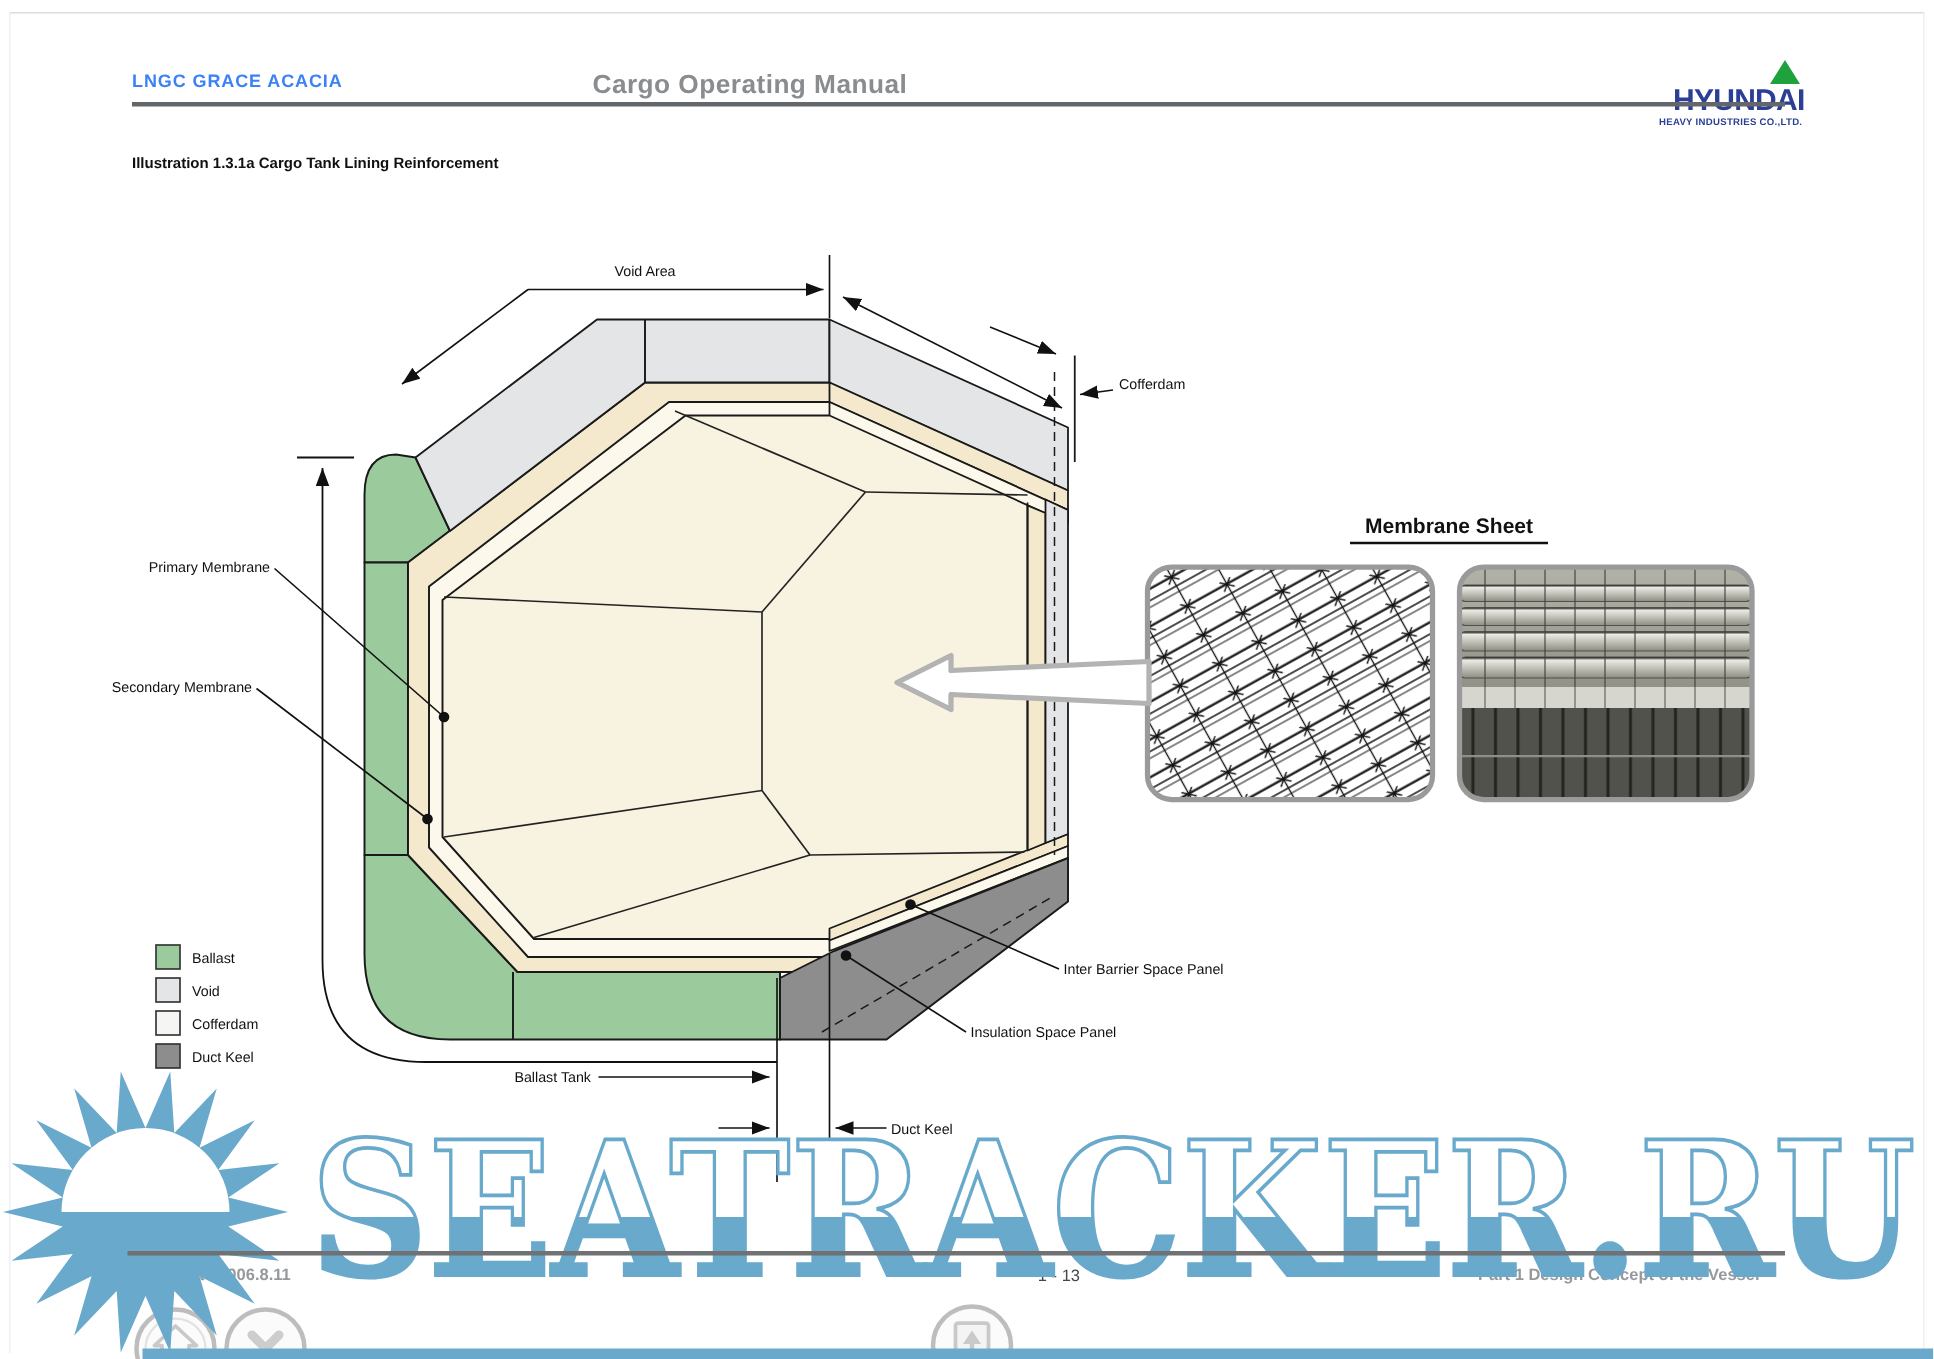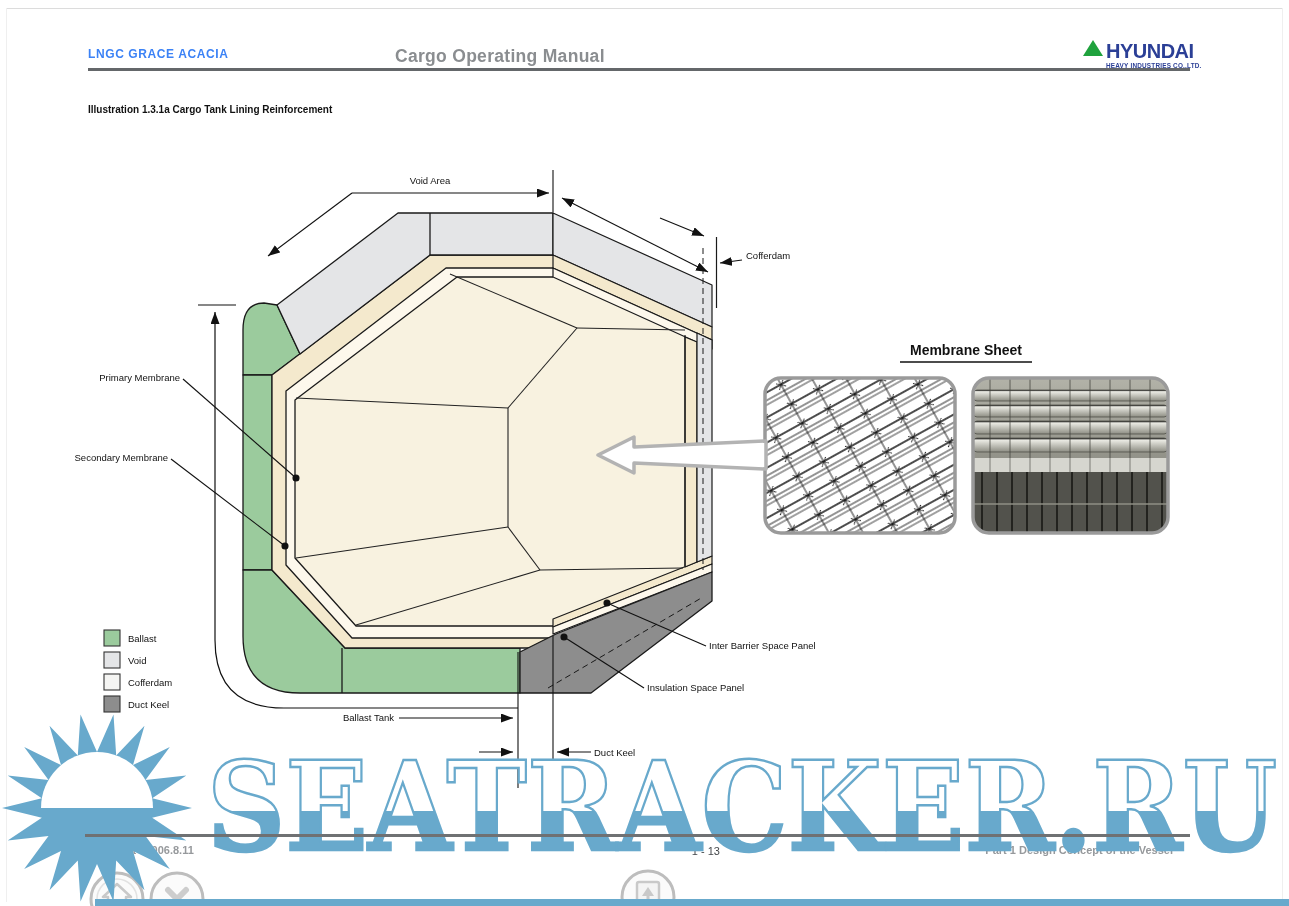--- a/index.html
+++ b/index.html
@@ -8,21 +8,21 @@
   .page-edge-top{position:absolute;left:6px;right:6px;top:8px;height:1px;background:#dcdcdc;}
   .page-edge-side{position:absolute;top:8px;bottom:4px;width:1px;background:#efefef;}
 
   
   .hdr-ship{position:absolute;left:88px;top:47px;font-size:12px;font-weight:bold;
             color:#3b82f6;letter-spacing:.6px;}
   .hdr-title{position:absolute;left:395px;top:46px;width:530px;
              font-size:17.5px;font-weight:bold;color:#8a8d90;letter-spacing:.3px;}
   .hdr-rule{position:absolute;left:88px;top:68px;width:1102px;height:3px;background:#64676a;}
   .logo{position:absolute;left:1083px;top:40px;width:120px;}
-  .logo-row{display:flex;align-items:flex-start;}
+  .logo-row{display:flex;align-items:flex-end;flex-direction:column;}
   .logo-tri{width:0;height:0;border-left:10px solid transparent;border-right:10px solid transparent;
             border-bottom:16px solid #1fa23d;margin-right:3px;}
   .logo-brand{font-size:20px;font-weight:bold;color:#2b3f96;letter-spacing:-.5px;}
   .logo-sub{font-size:6.4px;font-weight:bold;color:#2b3f96;letter-spacing:.2px;margin-left:23px;margin-top:-1px;}
 
   .illus-title{position:absolute;left:88px;top:104px;font-size:10px;font-weight:bold;color:#111;}
 
   .diagram-svg{position:absolute;left:0;top:0;z-index:1;}
   .nav-svg{position:absolute;left:0;top:0;z-index:2;}
   .wm-svg{position:absolute;left:0;top:0;z-index:3;pointer-events:none;}

